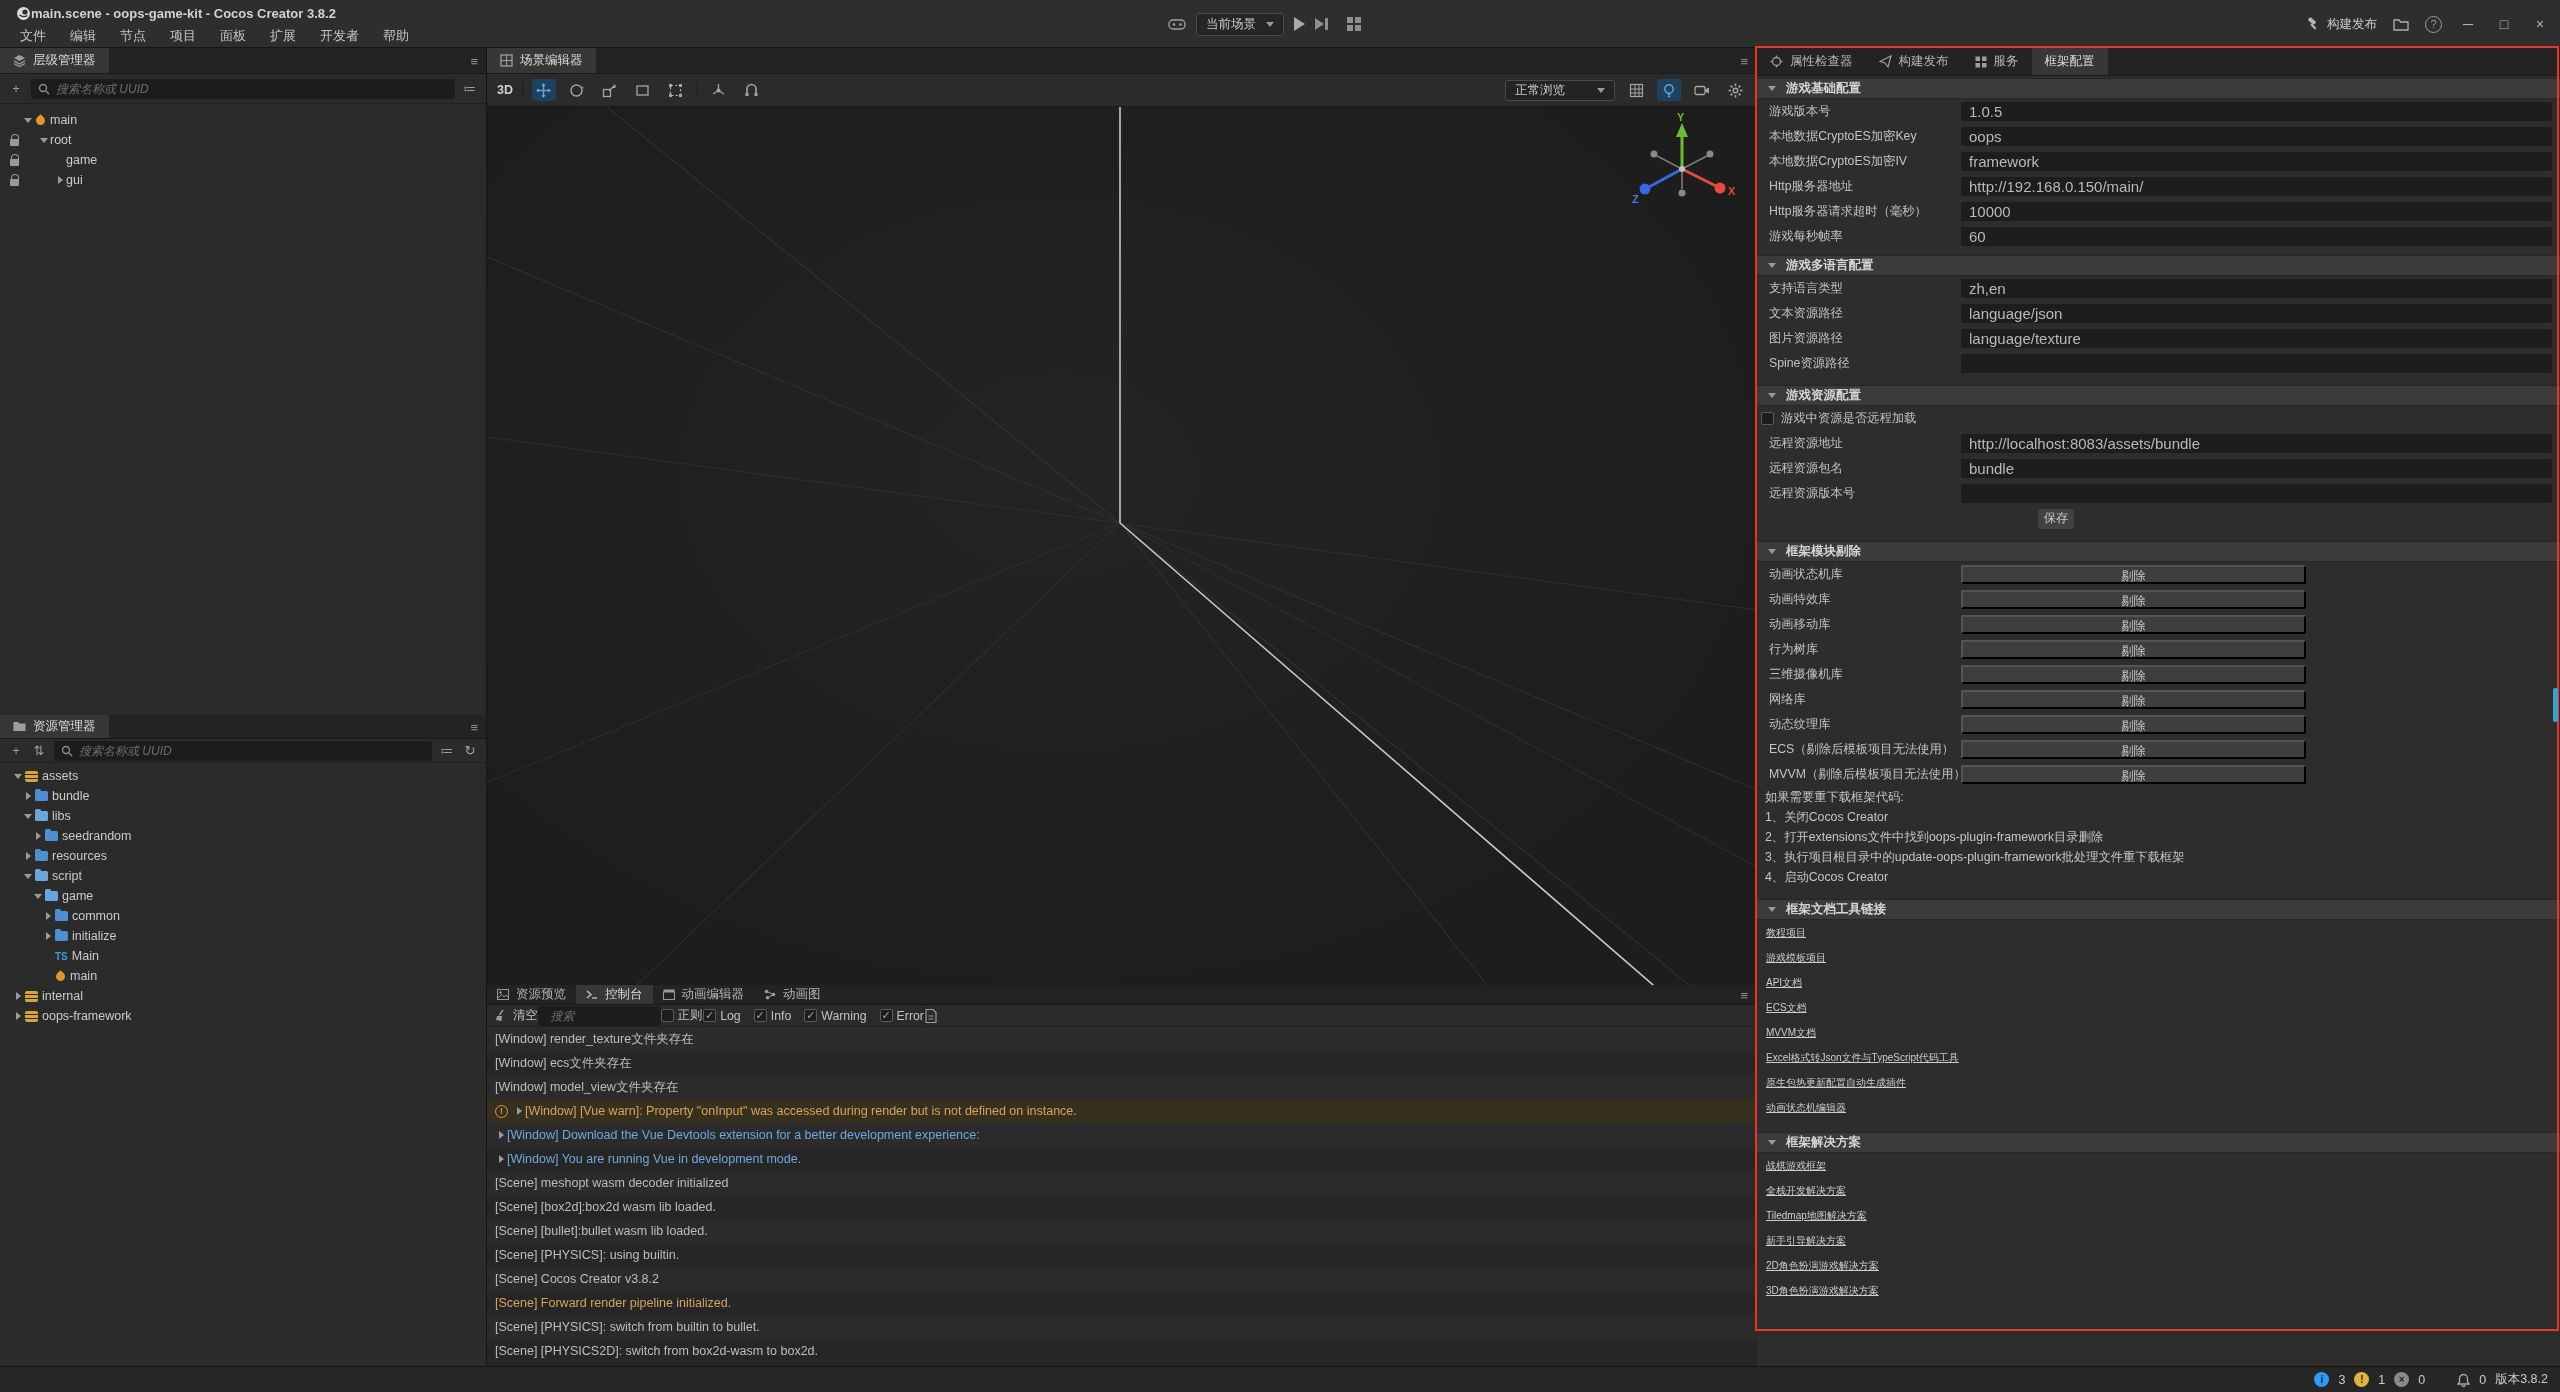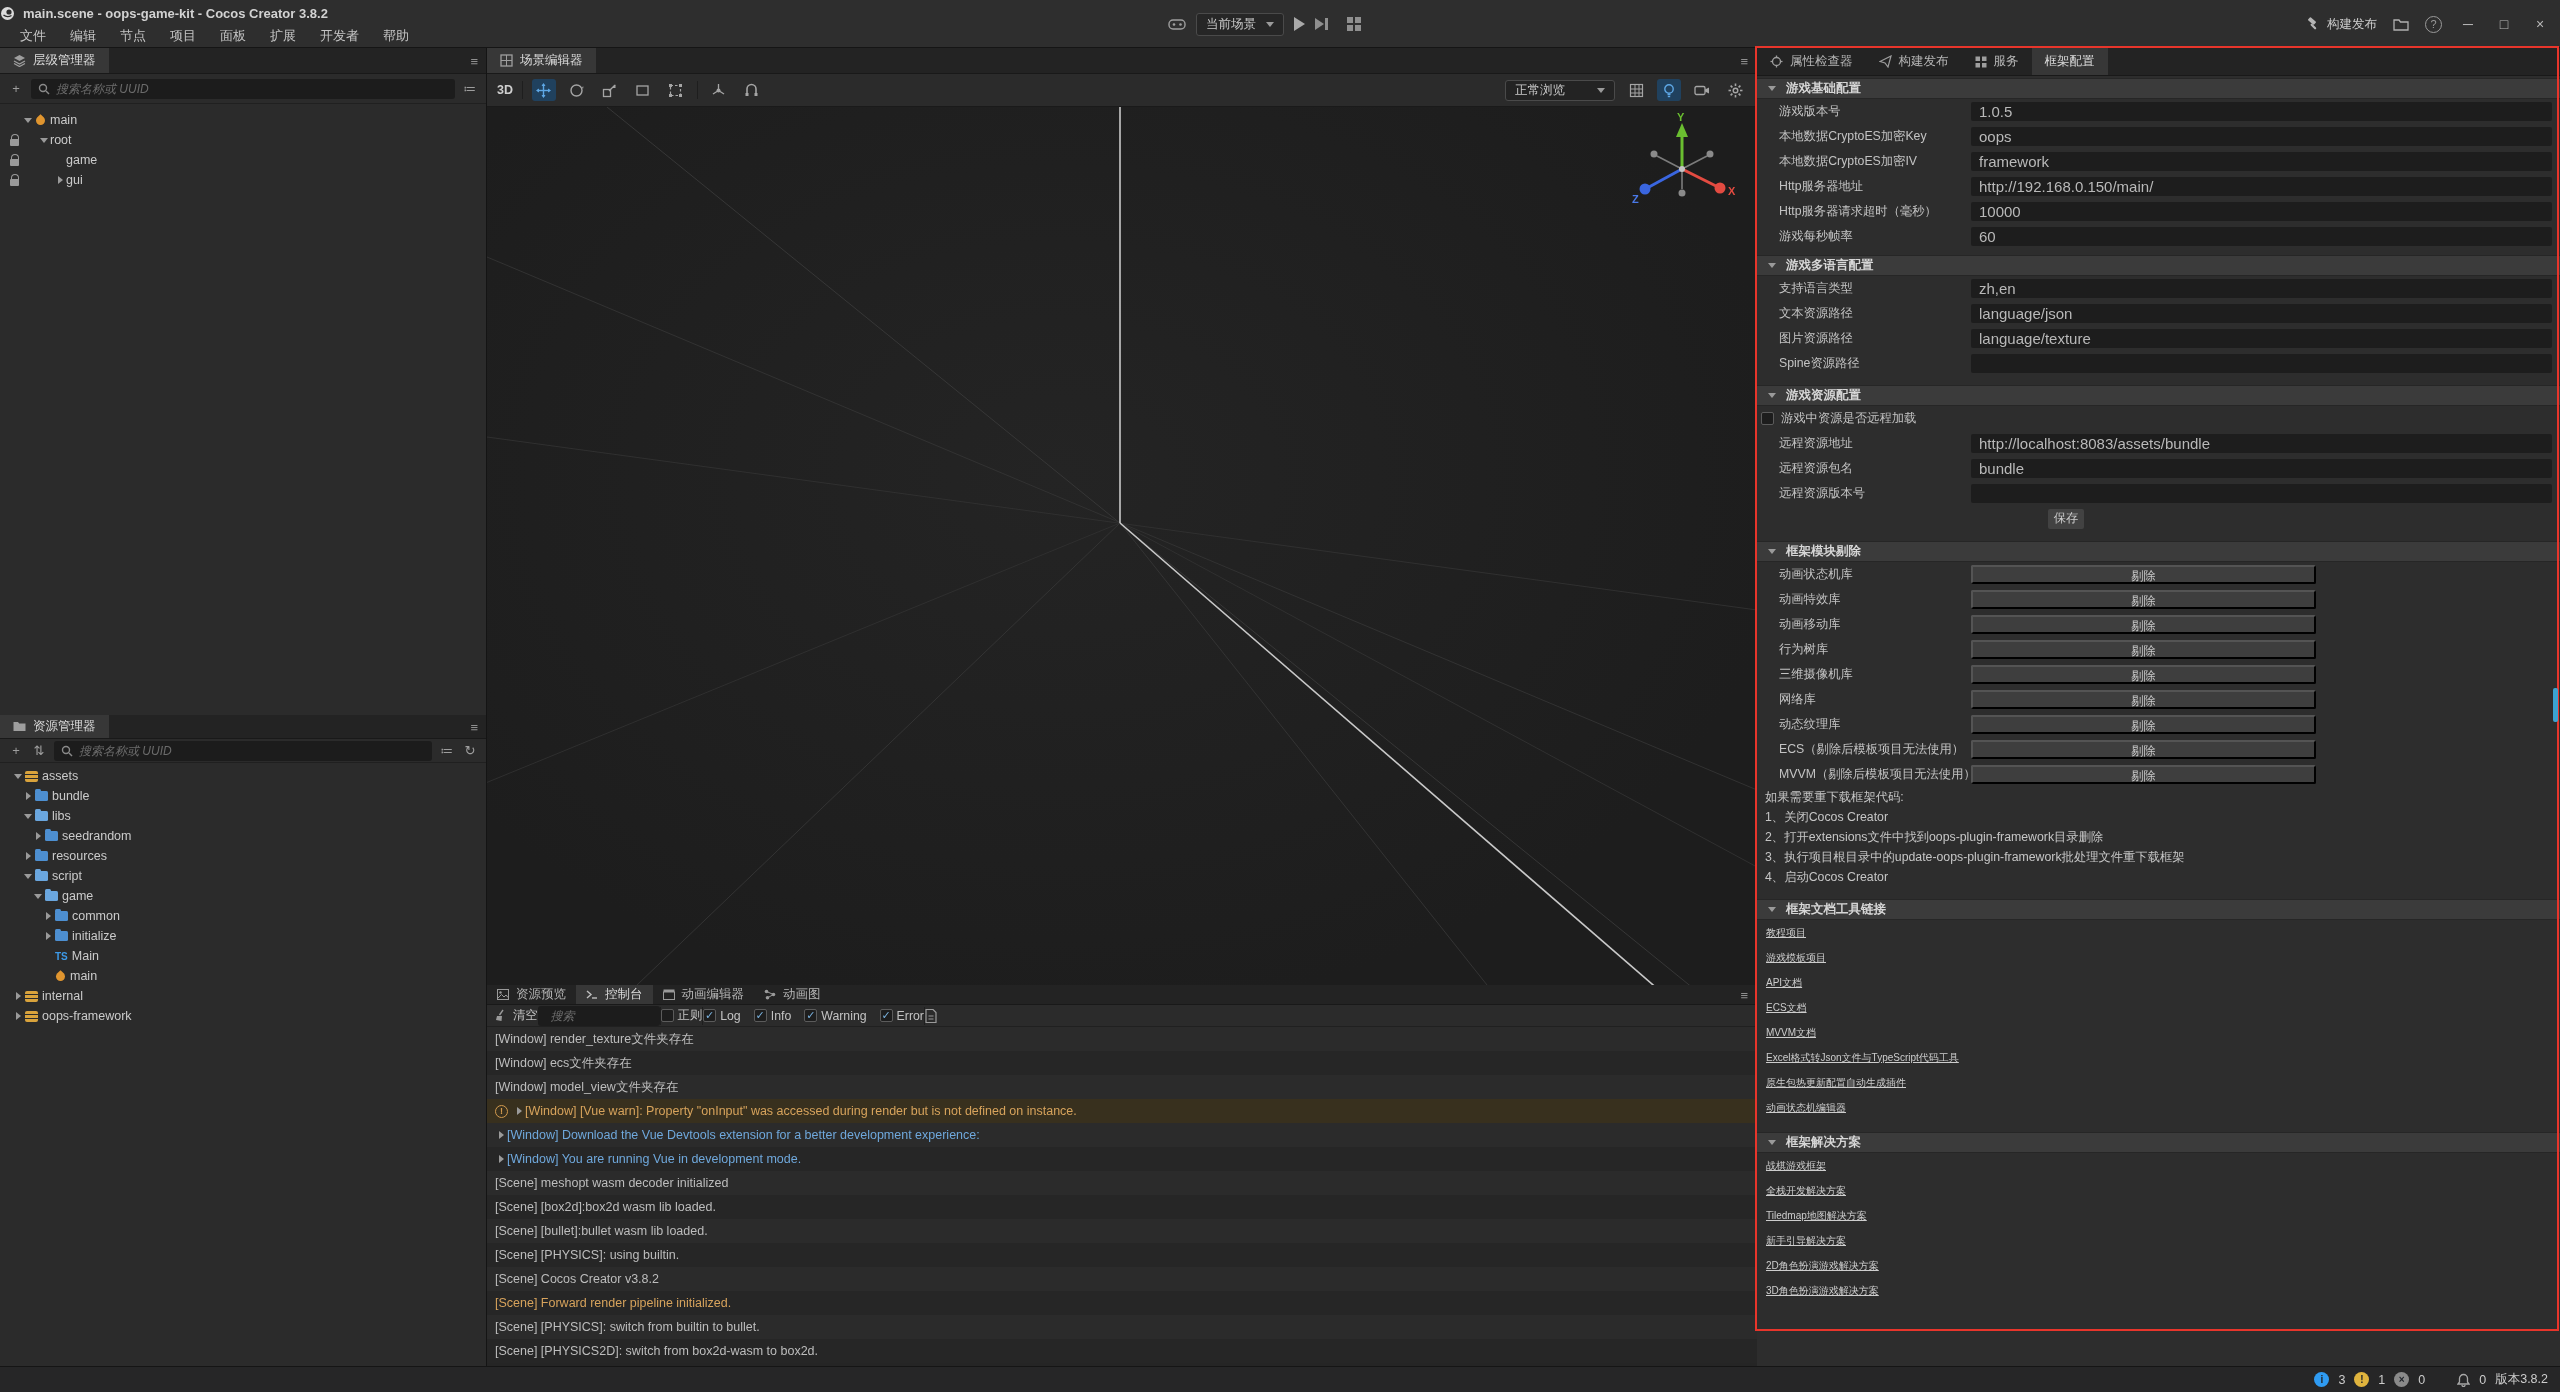--- a/index.html
+++ b/index.html
@@ -2,21 +2,21 @@
 <html><head>
 <meta charset="utf-8">
 <style>
   * { box-sizing: border-box; margin: 0; padding: 0; }
   html,body { width:2560px; height:1392px; background:#1a1a1a; overflow:hidden;
     font-family:"Liberation Sans","DejaVu Sans",sans-serif; }
   #app { position:relative; width:2560px; height:1392px; background:#1e1e1e; color:#c8c8c8; font-size:13px; }
 
   
   .topband { position:absolute; left:0; top:0; width:2560px; height:48px; background:#2e2e2e; border-bottom:1px solid #151515; }
-  .titlerow { position:absolute; left:0; top:0; height:26px; display:flex; align-items:center; gap:8px; }
+  .titlerow { position:absolute; left:16px; top:0; height:26px; display:flex; align-items:center; gap:0; }
   .apptitle { color:#d2d2d2; font-size:13px; font-weight:bold; }
   .menurow { position:absolute; left:8px; top:25px; height:22px; display:flex; align-items:center; }
   .menuitem { padding:0 12px; color:#c4c4c4; font-size:13px; height:22px; line-height:22px; }
   .centerbar { position:absolute; left:1168px; top:9px; height:30px; display:flex; align-items:center; gap:10px; }
   .dropdown { display:flex; align-items:center; gap:10px; background:#262626; border:1px solid #4a4a4a; border-radius:3px; height:23px; padding:0 9px; color:#c9c9c9; font-size:12.5px; }
   .ddchev { width:0;height:0;border-left:4px solid transparent;border-right:4px solid transparent;border-top:5px solid #9a9a9a; }
   .playtri { width:0;height:0;border-top:7px solid transparent;border-bottom:7px solid transparent;border-left:11px solid #a9a9a9; }
   .stepbtn { display:flex;align-items:center; gap:1px; }
   .stepbtn .t { width:0;height:0;border-top:6px solid transparent;border-bottom:6px solid transparent;border-left:9px solid #8f8f8f; }
   .stepbtn .b { width:2.5px;height:12px;background:#8f8f8f; }
@@ -68,21 +68,21 @@
   .logrow { height:24px; display:flex; align-items:center; padding-left:8px; font-size:12.5px; color:#bdbdbd; }
   .logrow.warn { color:#d7a35c; }
   .logrow.warn2 { color:#d7a35c; }
   .logrow.info { color:#6fa8dc; }
   .warnicon { width:13px;height:13px;border-radius:50%;border:1.5px solid #d29a4e;color:#d29a4e;font-size:9px;font-weight:bold;display:flex;align-items:center;justify-content:center;margin-right:5px;flex:none; }
 
   
   #right-panel { position:absolute; left:1757px; top:48px; width:803px; height:1318px; background:#2d2d2d; border-right:none; overflow:hidden; }
   #right-panel .tabbar { height:28px; }
   .psection { height:21px; background:#3b3b3b; display:flex; align-items:center; gap:8px; padding-left:9px; color:#d6d6d6; font-size:12.5px; font-weight:bold; border-top:1px solid #262626; border-bottom:1px solid #262626; }
-  .prow { height:25px; display:flex; align-items:center; padding-left:22px; }
+  .prow { height:25px; display:flex; align-items:center; padding-left:12px; }
   .plabel { width:192px; flex:none; color:#c3c3c3; font-size:12.3px; white-space:nowrap; overflow:hidden; }
   .pinput { flex:1; margin-right:8px; height:19px; background:#1d1d1d; border:none; border-radius:2px; color:#b9b9b9; font-size:15px; padding:0 8px; outline:none; font-family:inherit; }
   .modbar { width:345px; height:19px; background:#3e3e3e; border-radius:2px; text-align:center; line-height:19px; color:#c9c9c9; font-size:12.3px; flex:none; }
   .savebtn { margin-left:269px; width:36px; height:20px; background:#424242; border:none; border-radius:2px; color:#cccccc; font-size:12.3px; }
   .pnote { height:20px; display:flex; align-items:center; padding-left:8px; color:#c6c6c6; font-size:12.3px; }
   .plinkrow { height:25px; display:flex; align-items:center; padding-left:9px; }
   .plink { color:#cdcdcd; font-size:10px; text-decoration:underline; }
 
   
   #statusbar { position:absolute; left:0; top:1366px; width:2560px; height:26px; background:#262627; border-top:1px solid #151515; display:flex; align-items:center; justify-content:flex-end; gap:9px; padding-right:12px; font-size:12.5px; color:#cccccc; }

